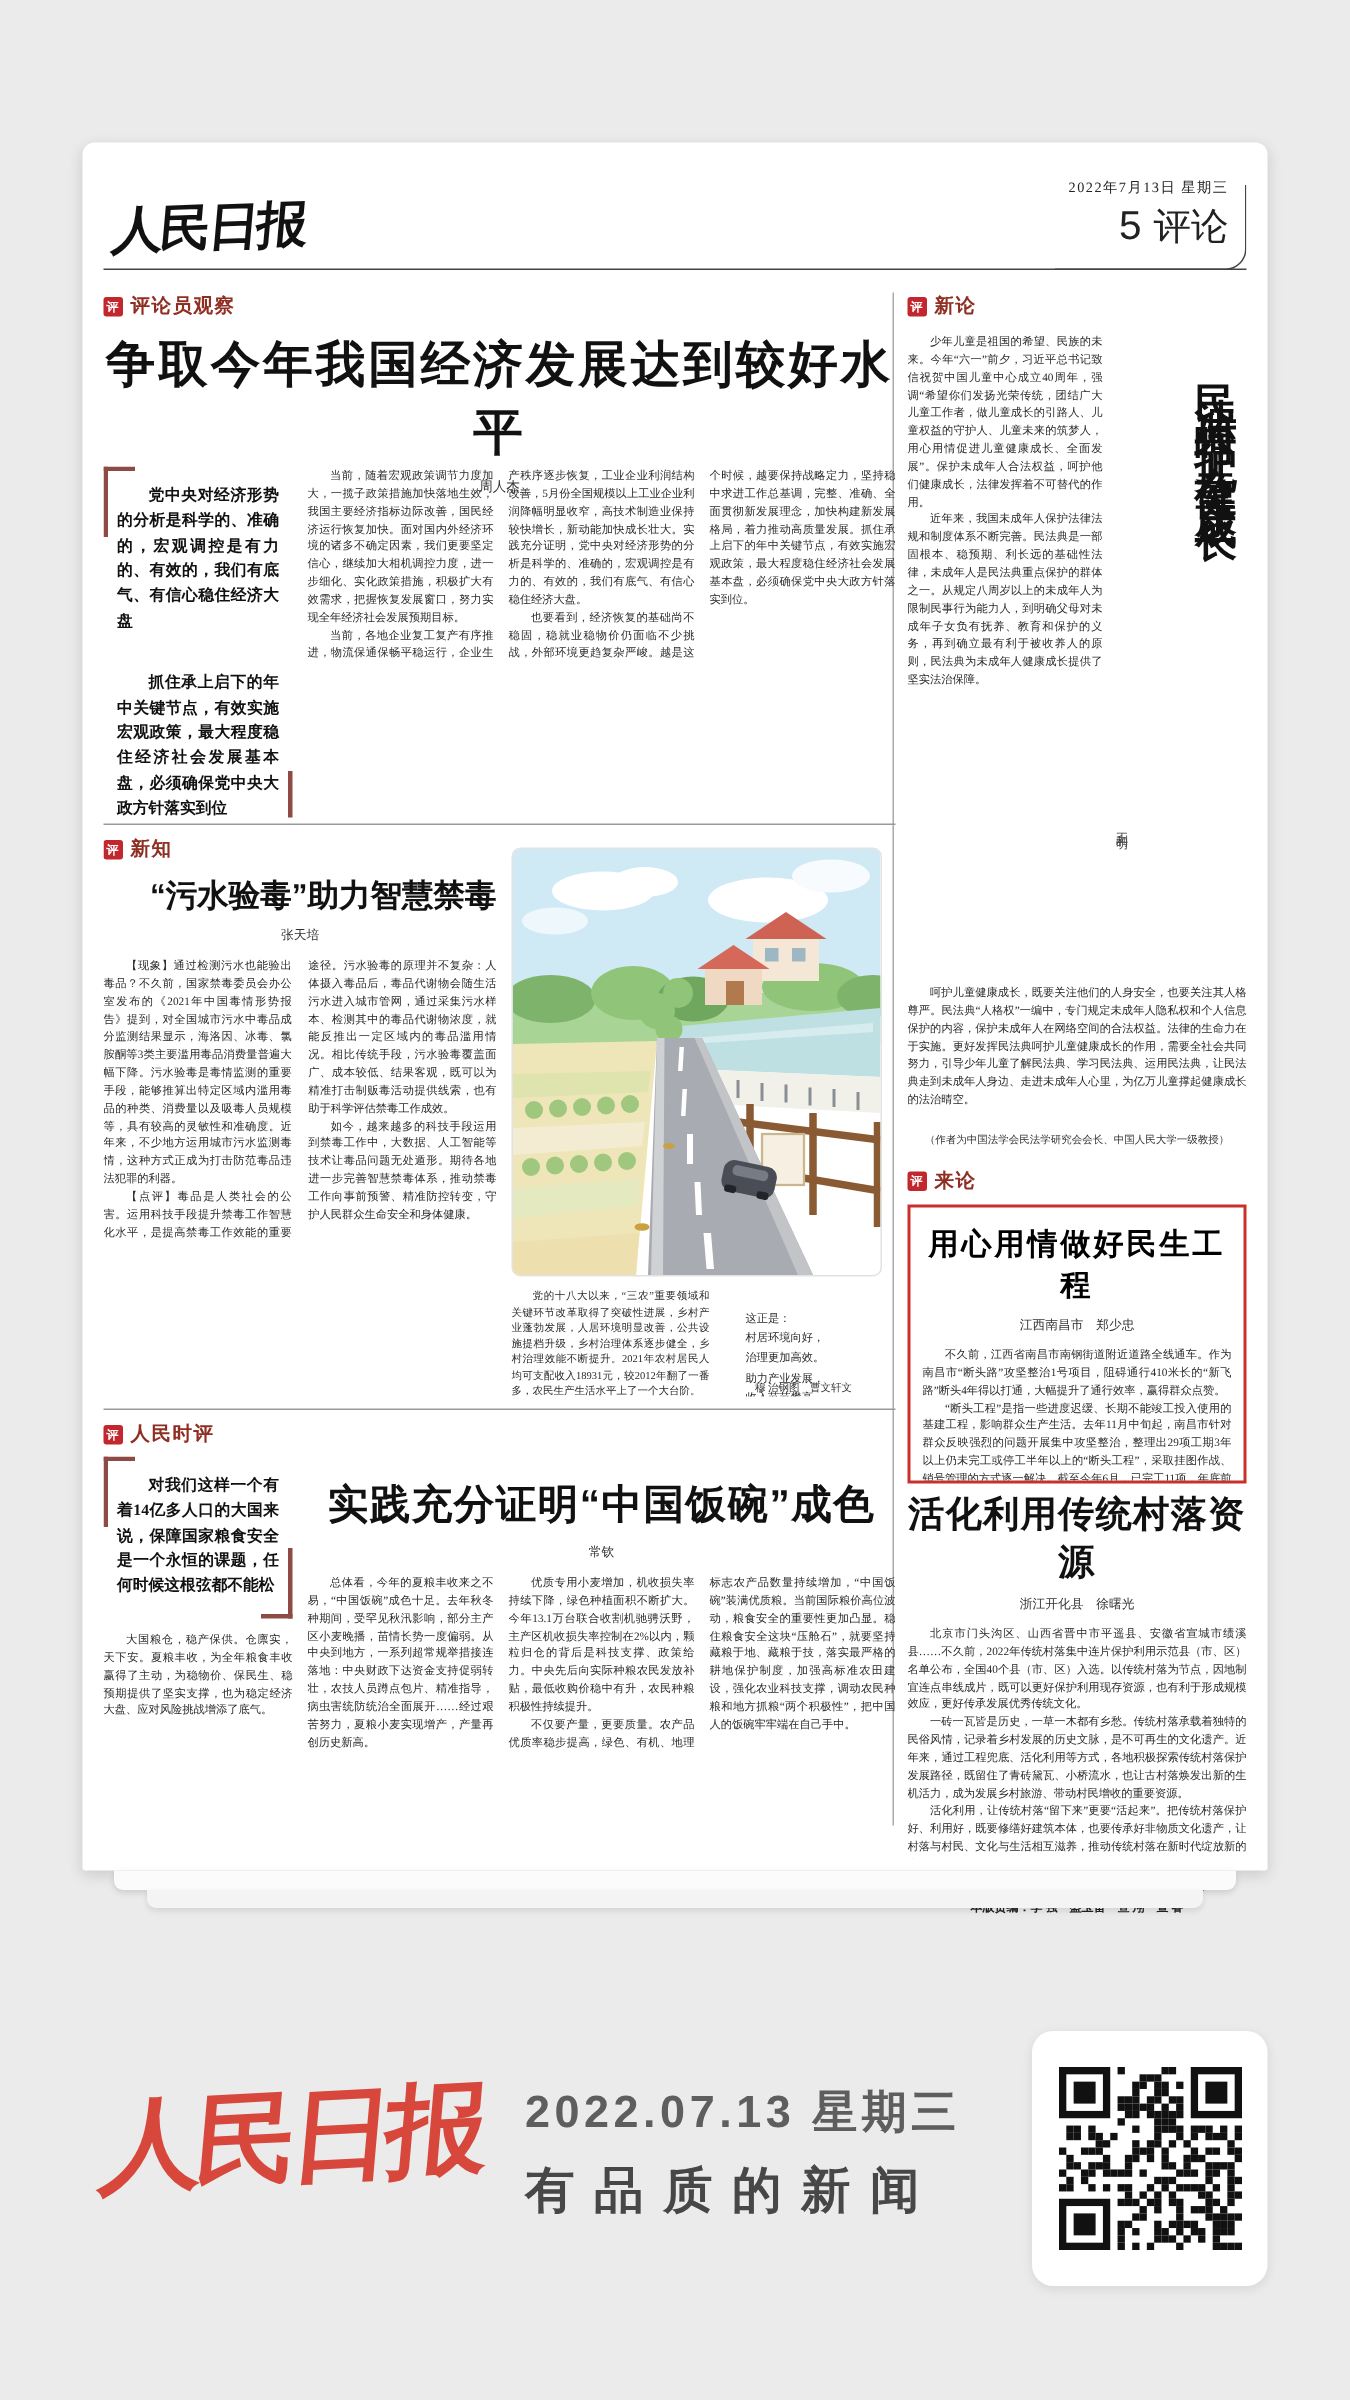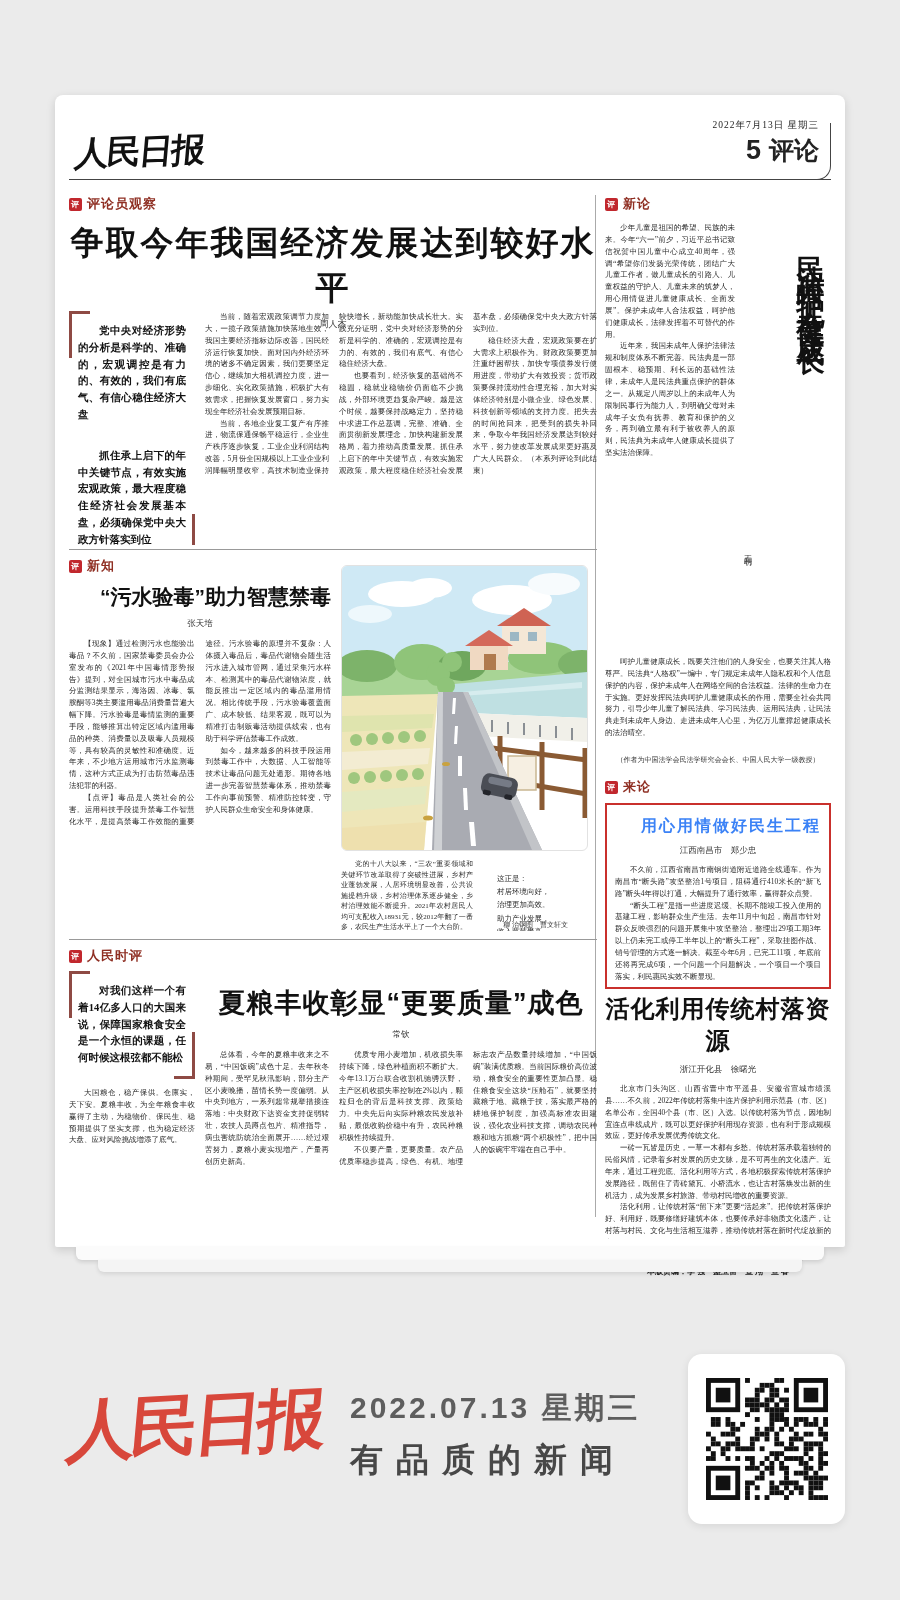--- a/index.html
+++ b/index.html
@@ -9,21 +9,21 @@
 
   
   .sheet { position:absolute; left:55px; top:95px; width:790px; height:1152px;
     background:#fff; border-radius:8px 8px 2px 2px; box-shadow:0 3px 10px rgba(0,0,0,.14); }
 
   
   .mast-logo { position:absolute; left:20px; top:34px; font-size:34px; font-weight:900;
     color:#111; transform:skewX(-7deg) rotate(-2deg); letter-spacing:-2px; }
   .mast-right { position:absolute; right:26px; top:24px; text-align:right; }
   .mast-date { font-size:9.5px; color:#222; letter-spacing:1px; }
-  .mast-page { font-size:25px; font-weight:700; font-family:"Liberation Sans","DejaVu Sans",sans-serif; margin-top:2px; }
+  .mast-page { font-size:25px; font-weight:400; font-family:"Liberation Sans","DejaVu Sans",sans-serif; margin-top:2px; }
   .mast-page .num { font-size:27px; margin-right:8px; }
   .mast-rule { position:absolute; left:14px; right:14px; top:84px; border-top:1.5px solid #444; }
   .mast-hook { position:absolute; right:14px; top:28px; width:128px; height:57px;
     border-right:1.5px solid #444; border-bottom:1.5px solid #444; border-bottom-right-radius:14px; }
 
   
   .sec-label { display:flex; align-items:center; gap:5px;
     font-family:"Liberation Sans","DejaVu Sans",sans-serif; font-weight:bold;
     font-size:13px; color:#8f2f23; letter-spacing:1px; }
   .badge { width:13px; height:13px; background:#c1272d; color:#fff; border-radius:2px;
@@ -83,21 +83,21 @@
   .xl-twrap { flex:1; position:relative; }
   .xl-title { position:absolute; right:2px; top:12px; writing-mode:vertical-rl; text-orientation:upright;
     font-size:28px; font-weight:900; letter-spacing:9px; color:#111;
     font-family:"Liberation Sans","DejaVu Sans",sans-serif; }
   .xl-author { position:absolute; left:6px; bottom:96px; writing-mode:vertical-rl; text-orientation:upright;
     font-size:8px; color:#444; letter-spacing:2px; }
   .xl-body { margin-top:6px; height:94px; overflow:hidden; }
   .xl-note { font-size:7px; color:#333; margin-top:5px; text-align:center; }
   .ll-label { margin-top:13px; }
   .ll-box { margin-top:7px; border:2px solid #c9302c; padding:11px 8px 8px; height:186px; overflow:hidden; }
-  .ll-title { text-align:right; font-size:16px; font-weight:900; letter-spacing:2px; color:#3b82f6;
+  .ll-title { text-align:center; font-size:20px; font-weight:900; letter-spacing:2px; color:#000000;
     font-family:"Liberation Sans","DejaVu Sans",sans-serif; }
   .ll-byline { text-align:center; font-size:8.5px; margin:8px 0 7px; color:#333; }
   .vg-title { text-align:center; font-size:24px; font-weight:900; letter-spacing:1px; margin-top:4px; color:#111;
     font-family:"Liberation Sans","DejaVu Sans",sans-serif; }
   .vg-byline { text-align:center; font-size:8.5px; margin:7px 0 7px; color:#333; }
   .vg-body { height:156px; overflow:hidden; }
   .pf { margin-top:10px; text-align:center; font-size:8px; font-weight:bold; line-height:1.9; color:#222; }
 
   
   .stack1 { position:absolute; left:76px; top:1247px; width:748px; height:13px; background:#fbfbfb;
@@ -150,21 +150,20 @@
             </div>
           <div class="quote q-br">
               <p class="para">抓住承上启下的年中关键节点，有效实施宏观政策，最大程度稳住经济社会发展基本盘，必须确保党中央大政方针落实到位</p>
             </div>
 
         </div>
         <div class="lead-rest bodytxt">
             <p class="para">当前，随着宏观政策调节力度加大，一揽子政策措施加快落地生效，我国主要经济指标边际改善，国民经济运行恢复加快。面对国内外经济环境的诸多不确定因素，我们更要坚定信心，继续加大相机调控力度，进一步细化、实化政策措施，积极扩大有效需求，把握恢复发展窗口，努力实现全年经济社会发展预期目标。</p>
             <p class="para">当前，各地企业复工复产有序推进，物流保通保畅平稳运行，企业生产秩序逐步恢复，工业企业利润结构改善，5月份全国规模以上工业企业利润降幅明显收窄，高技术制造业保持较快增长，新动能加快成长壮大。实践充分证明，党中央对经济形势的分析是科学的、准确的，宏观调控是有力的、有效的，我们有底气、有信心稳住经济大盘。</p>
             <p class="para">也要看到，经济恢复的基础尚不稳固，稳就业稳物价仍面临不少挑战，外部环境更趋复杂严峻。越是这个时候，越要保持战略定力，坚持稳中求进工作总基调，完整、准确、全面贯彻新发展理念，加快构建新发展格局，着力推动高质量发展。抓住承上启下的年中关键节点，有效实施宏观政策，最大程度稳住经济社会发展基本盘，必须确保党中央大政方针落实到位。</p>
-            <p class="para">稳住经济大盘，宏观政策要在扩大需求上积极作为。财政政策要更加注重纾困帮扶，加快专项债券发行使用进度，带动扩大有效投资；货币政策要保持流动性合理充裕，加大对实体经济特别是小微企业、绿色发展、科技创新等领域的支持力度。把失去的时间抢回来，把受到的损失补回来，争取今年我国经济发展达到较好水平，努力使改革发展成果更好惠及广大人民群众。（本系列评论到此结束）</p>
           </div>
       </div>
     </section>
 
     <section class="xinzhi">
       <div class="sec-label">
         <span class="badge">评</span>
         <span>新知</span>
       </div>
       <h2 class="xz-title">“污水验毒”助力智慧禁毒</h2>
@@ -289,21 +288,21 @@
       <div class="sp-flex">
         <div class="sp-c1">
           <div class="quote q-tl q-br">
               <p class="para">对我们这样一个有着14亿多人口的大国来说，保障国家粮食安全是一个永恒的课题，任何时候这根弦都不能松</p>
             </div>
           <div class="bodytxt">
               <p class="para">大国粮仓，稳产保供。仓廪实，天下安。夏粮丰收，为全年粮食丰收赢得了主动，为稳物价、保民生、稳预期提供了坚实支撑，也为稳定经济大盘、应对风险挑战增添了底气。</p>
             </div>
         </div>
         <div class="sp-right">
-          <h2 class="sp-title">夏粮丰收彰显“更要质量”成色</h2>
+          <h2 class="sp-title">实践充分证明“中国饭碗”成色</h2>
           <div class="sp-author">常钦</div>
           <div class="sp-cols bodytxt">
               <p class="para">总体看，今年的夏粮丰收来之不易，“中国饭碗”成色十足。去年秋冬种期间，受罕见秋汛影响，部分主产区小麦晚播，苗情长势一度偏弱。从中央到地方，一系列超常规举措接连落地：中央财政下达资金支持促弱转壮，农技人员蹲点包片、精准指导，病虫害统防统治全面展开……经过艰苦努力，夏粮小麦实现增产，产量再创历史新高。</p>
               <p class="para">优质专用小麦增加，机收损失率持续下降，绿色种植面积不断扩大。今年13.1万台联合收割机驰骋沃野，主产区机收损失率控制在2%以内，颗粒归仓的背后是科技支撑、政策给力。中央先后向实际种粮农民发放补贴，最低收购价稳中有升，农民种粮积极性持续提升。</p>
               <p class="para">不仅要产量，更要质量。农产品优质率稳步提高，绿色、有机、地理标志农产品数量持续增加，“中国饭碗”装满优质粮。当前国际粮价高位波动，粮食安全的重要性更加凸显。稳住粮食安全这块“压舱石”，就要坚持藏粮于地、藏粮于技，落实最严格的耕地保护制度，加强高标准农田建设，强化农业科技支撑，调动农民种粮和地方抓粮“两个积极性”，把中国人的饭碗牢牢端在自己手中。</p>
             </div>
         </div>
       </div>
     </section>
 

